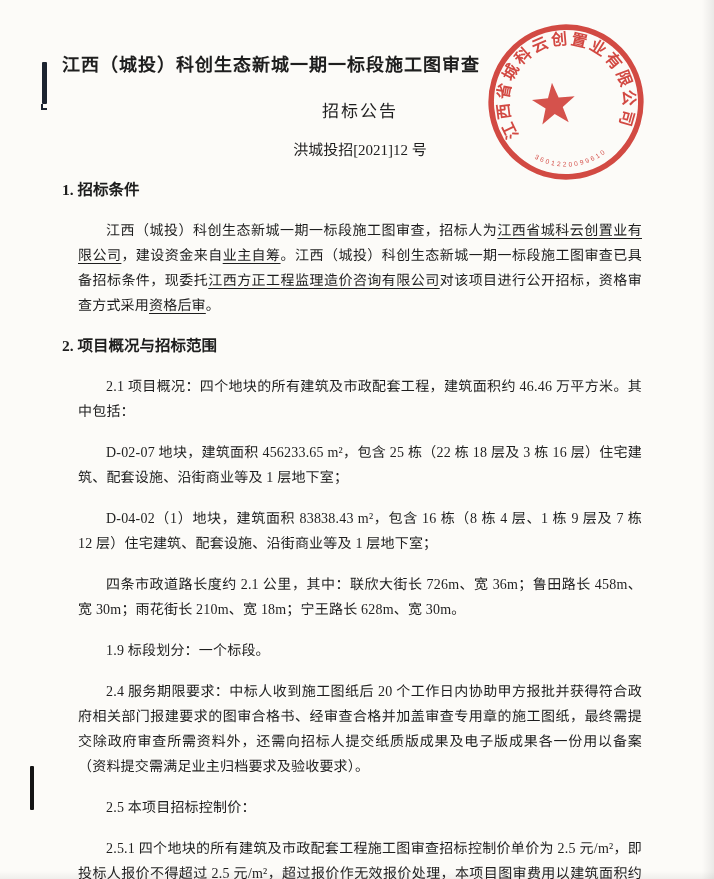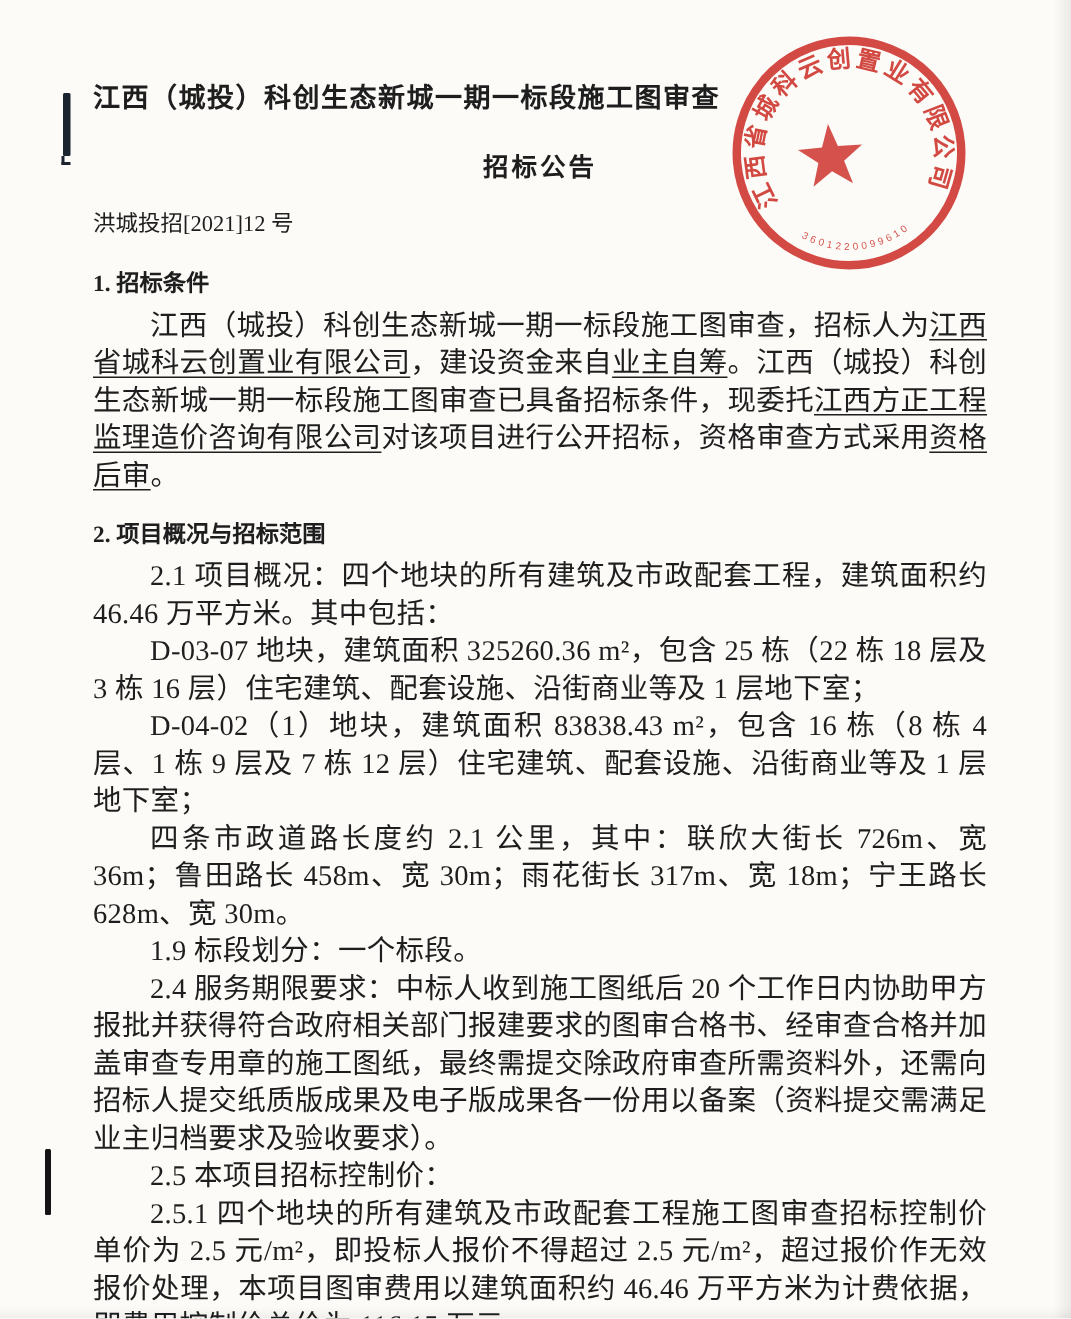--- a/index.html
+++ b/index.html
@@ -31,42 +31,42 @@
   .doc-title{
     text-align:left;
     font-size:18px;
     font-weight:700;
     letter-spacing:1px;
     line-height:26px;
   }
   .doc-subtitle{
     text-align:center;
     font-size:17px;
-    font-weight:700;
+    font-weight:400;
     letter-spacing:2px;
     margin-top:22px;
     line-height:24px;
   }
   .doc-number{
-    text-align:left;
+    text-align:center;
     font-size:15px;
     margin-top:15px;
     line-height:22px;
   }
   .section-heading{
     font-size:15.5px;
     font-weight:700;
     margin-top:15px;
     line-height:24px;
   }
   .section-heading.first{margin-top:17px;}
   .section-body{margin-top:3px;}
   .para{
-    margin:0;
-    font-size:19px;
+    margin:16px;
+    font-size:14px;
     line-height:25px;
     text-align:justify;
     text-indent:2em;
     letter-spacing:0.2px;
   }
   .para .u{
     text-decoration:underline;
     text-underline-offset:3px;
   }
   
@@ -104,23 +104,23 @@
     <div class="doc-number">洪城投招[2021]12 号</div>
 
     <div class="section-heading first">1. 招标条件</div>
     <div class="section-body">
         <p class="para"><span>江西（城投）科创生态新城一期一标段施工图审查，招标人为</span><span class="u">江西省城科云创置业有限公司</span><span>，建设资金来自</span><span class="u">业主自筹</span><span>。江西（城投）科创生态新城一期一标段施工图审查已具备招标条件，现委托</span><span class="u">江西方正工程监理造价咨询有限公司</span><span>对该项目进行公开招标，资格审查方式采用</span><span class="u">资格后审</span><span>。</span></p>
       </div>
 
     <div class="section-heading">2. 项目概况与招标范围</div>
     <div class="section-body">
         <p class="para"><span>2.1 项目概况：四个地块的所有建筑及市政配套工程，建筑面积约 46.46 万平方米。其中包括：</span></p>
-        <p class="para"><span>D-03-07 地块，建筑面积 325260.36 m²，包含 25 栋（22 栋 18 层及 3 栋 16 层）住宅建筑、配套设施、沿街商业等及 1 层地下室；</span></p>
+        <p class="para"><span>D-02-07 地块，建筑面积 456233.65 m²，包含 25 栋（22 栋 18 层及 3 栋 16 层）住宅建筑、配套设施、沿街商业等及 1 层地下室；</span></p>
         <p class="para"><span>D-04-02（1）地块，建筑面积 83838.43 m²，包含 16 栋（8 栋 4 层、1 栋 9 层及 7 栋 12 层）住宅建筑、配套设施、沿街商业等及 1 层地下室；</span></p>
-        <p class="para"><span>四条市政道路长度约 2.1 公里，其中：联欣大街长 726m、宽 36m；鲁田路长 458m、宽 30m；雨花街长 317m、宽 18m；宁王路长 628m、宽 30m。</span></p>
+        <p class="para"><span>四条市政道路长度约 2.1 公里，其中：联欣大街长 726m、宽 36m；鲁田路长 458m、宽 30m；雨花街长 210m、宽 18m；宁王路长 628m、宽 30m。</span></p>
         <p class="para"><span>1.9 标段划分：一个标段。</span></p>
         <p class="para"><span>2.4 服务期限要求：中标人收到施工图纸后 20 个工作日内协助甲方报批并获得符合政府相关部门报建要求的图审合格书、经审查合格并加盖审查专用章的施工图纸，最终需提交除政府审查所需资料外，还需向招标人提交纸质版成果及电子版成果各一份用以备案（资料提交需满足业主归档要求及验收要求）。</span></p>
         <p class="para"><span>2.5 本项目招标控制价：</span></p>
         <p class="para"><span>2.5.1 四个地块的所有建筑及市政配套工程施工图审查招标控制价单价为 2.5 元/m²，即投标人报价不得超过 2.5 元/m²，超过报价作无效报价处理，本项目图审费用以建筑面积约 46.46 万平方米为计费依据，即费用控制价总价为 116.15 万元。</span></p>
       </div>
   </div>
 
   <svg class="seal" viewBox="0 0 160 160" aria-hidden="true">
     <circle cx="80" cy="80" r="73" fill="none" stroke="#d0302a" stroke-width="5.5" opacity="0.95"></circle>
     <defs>

